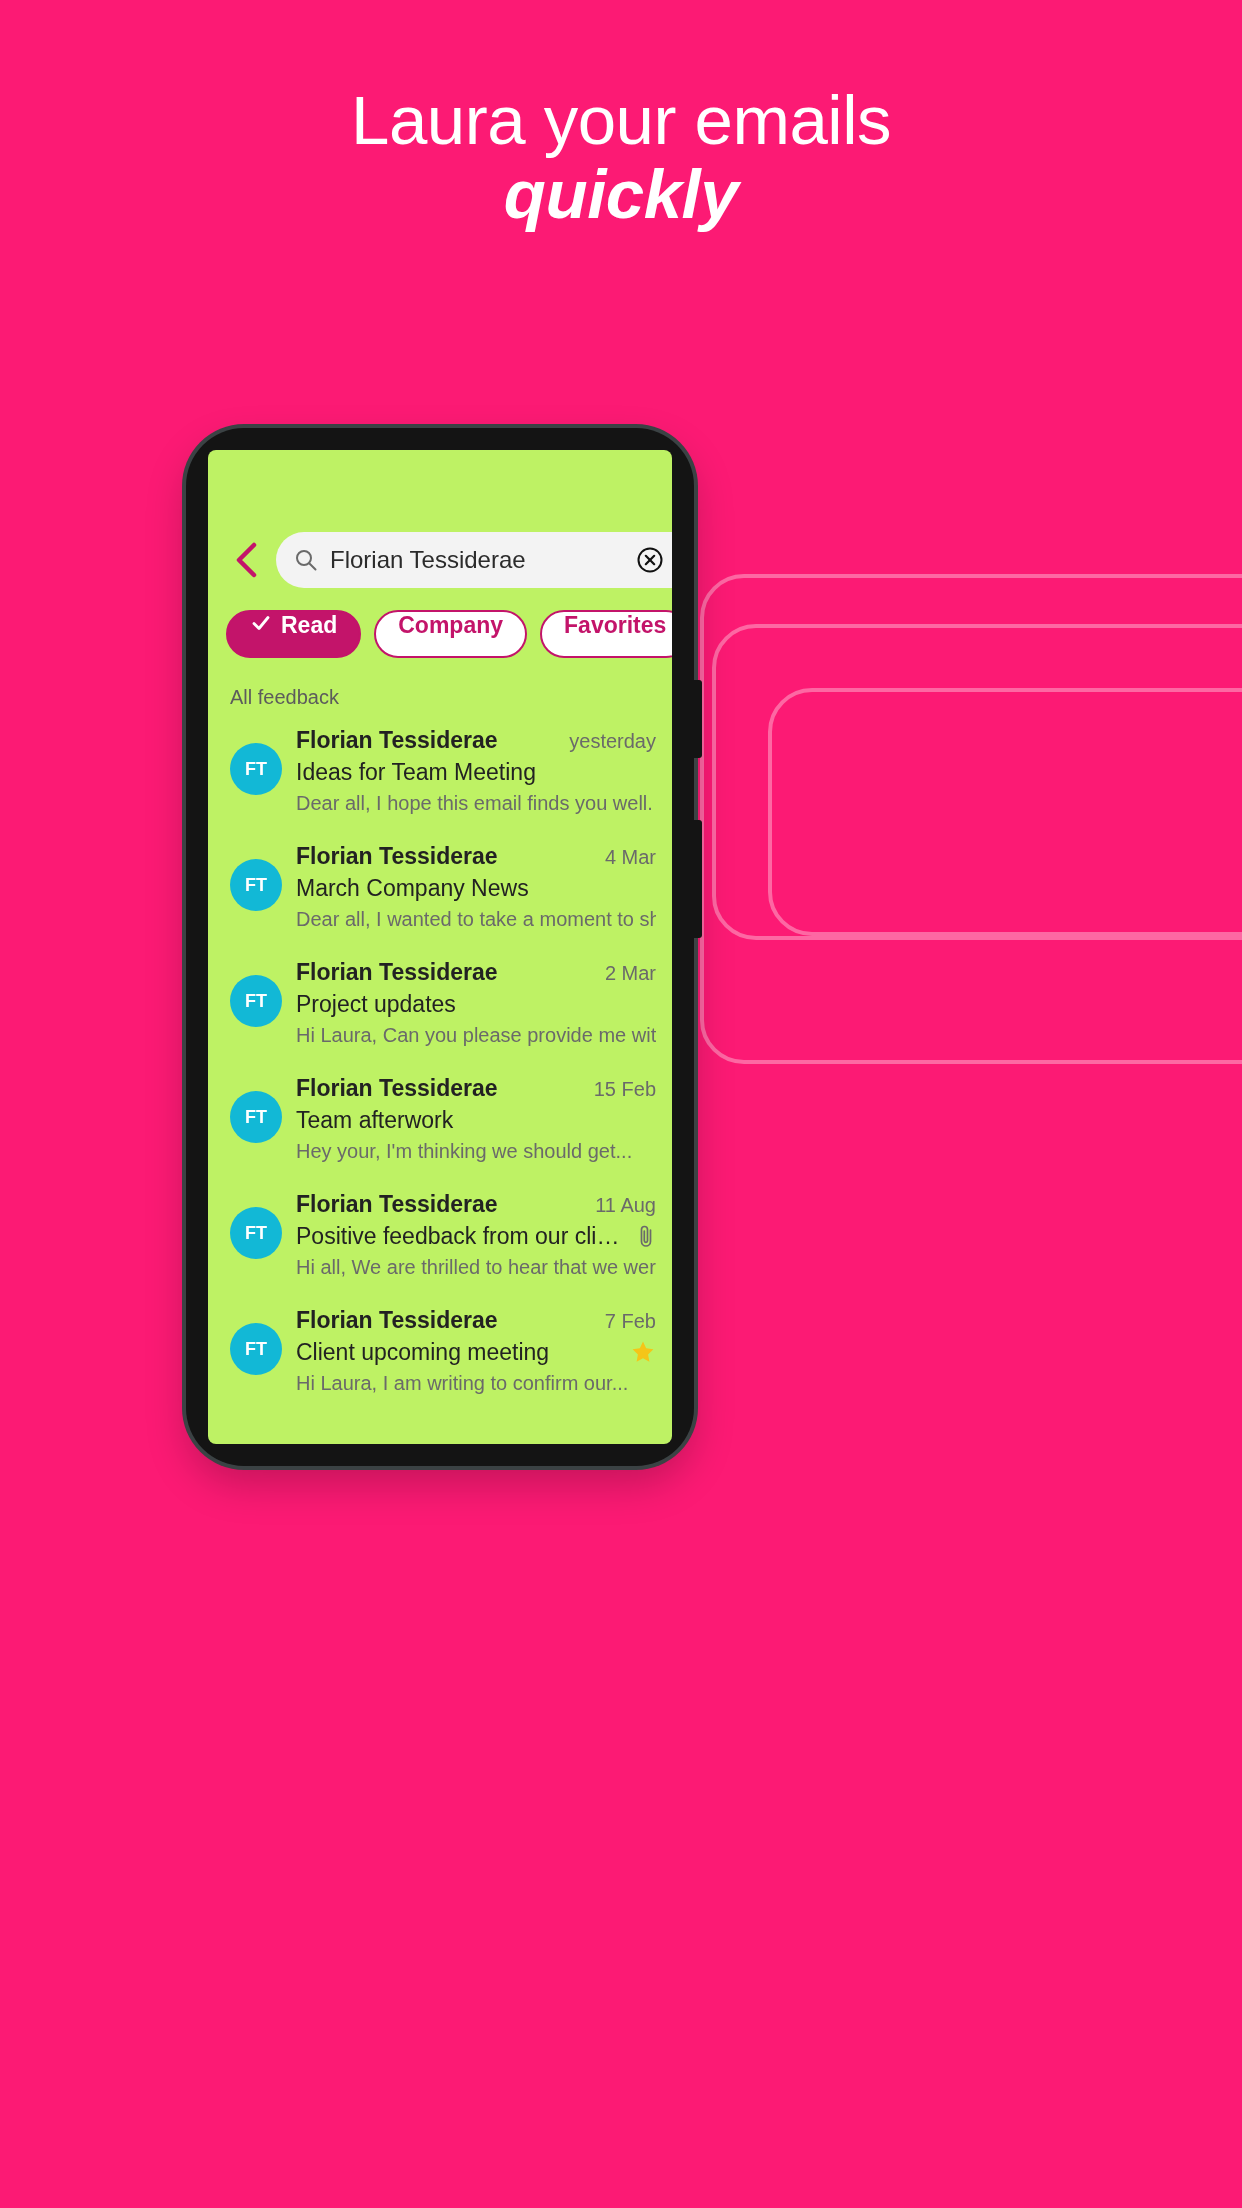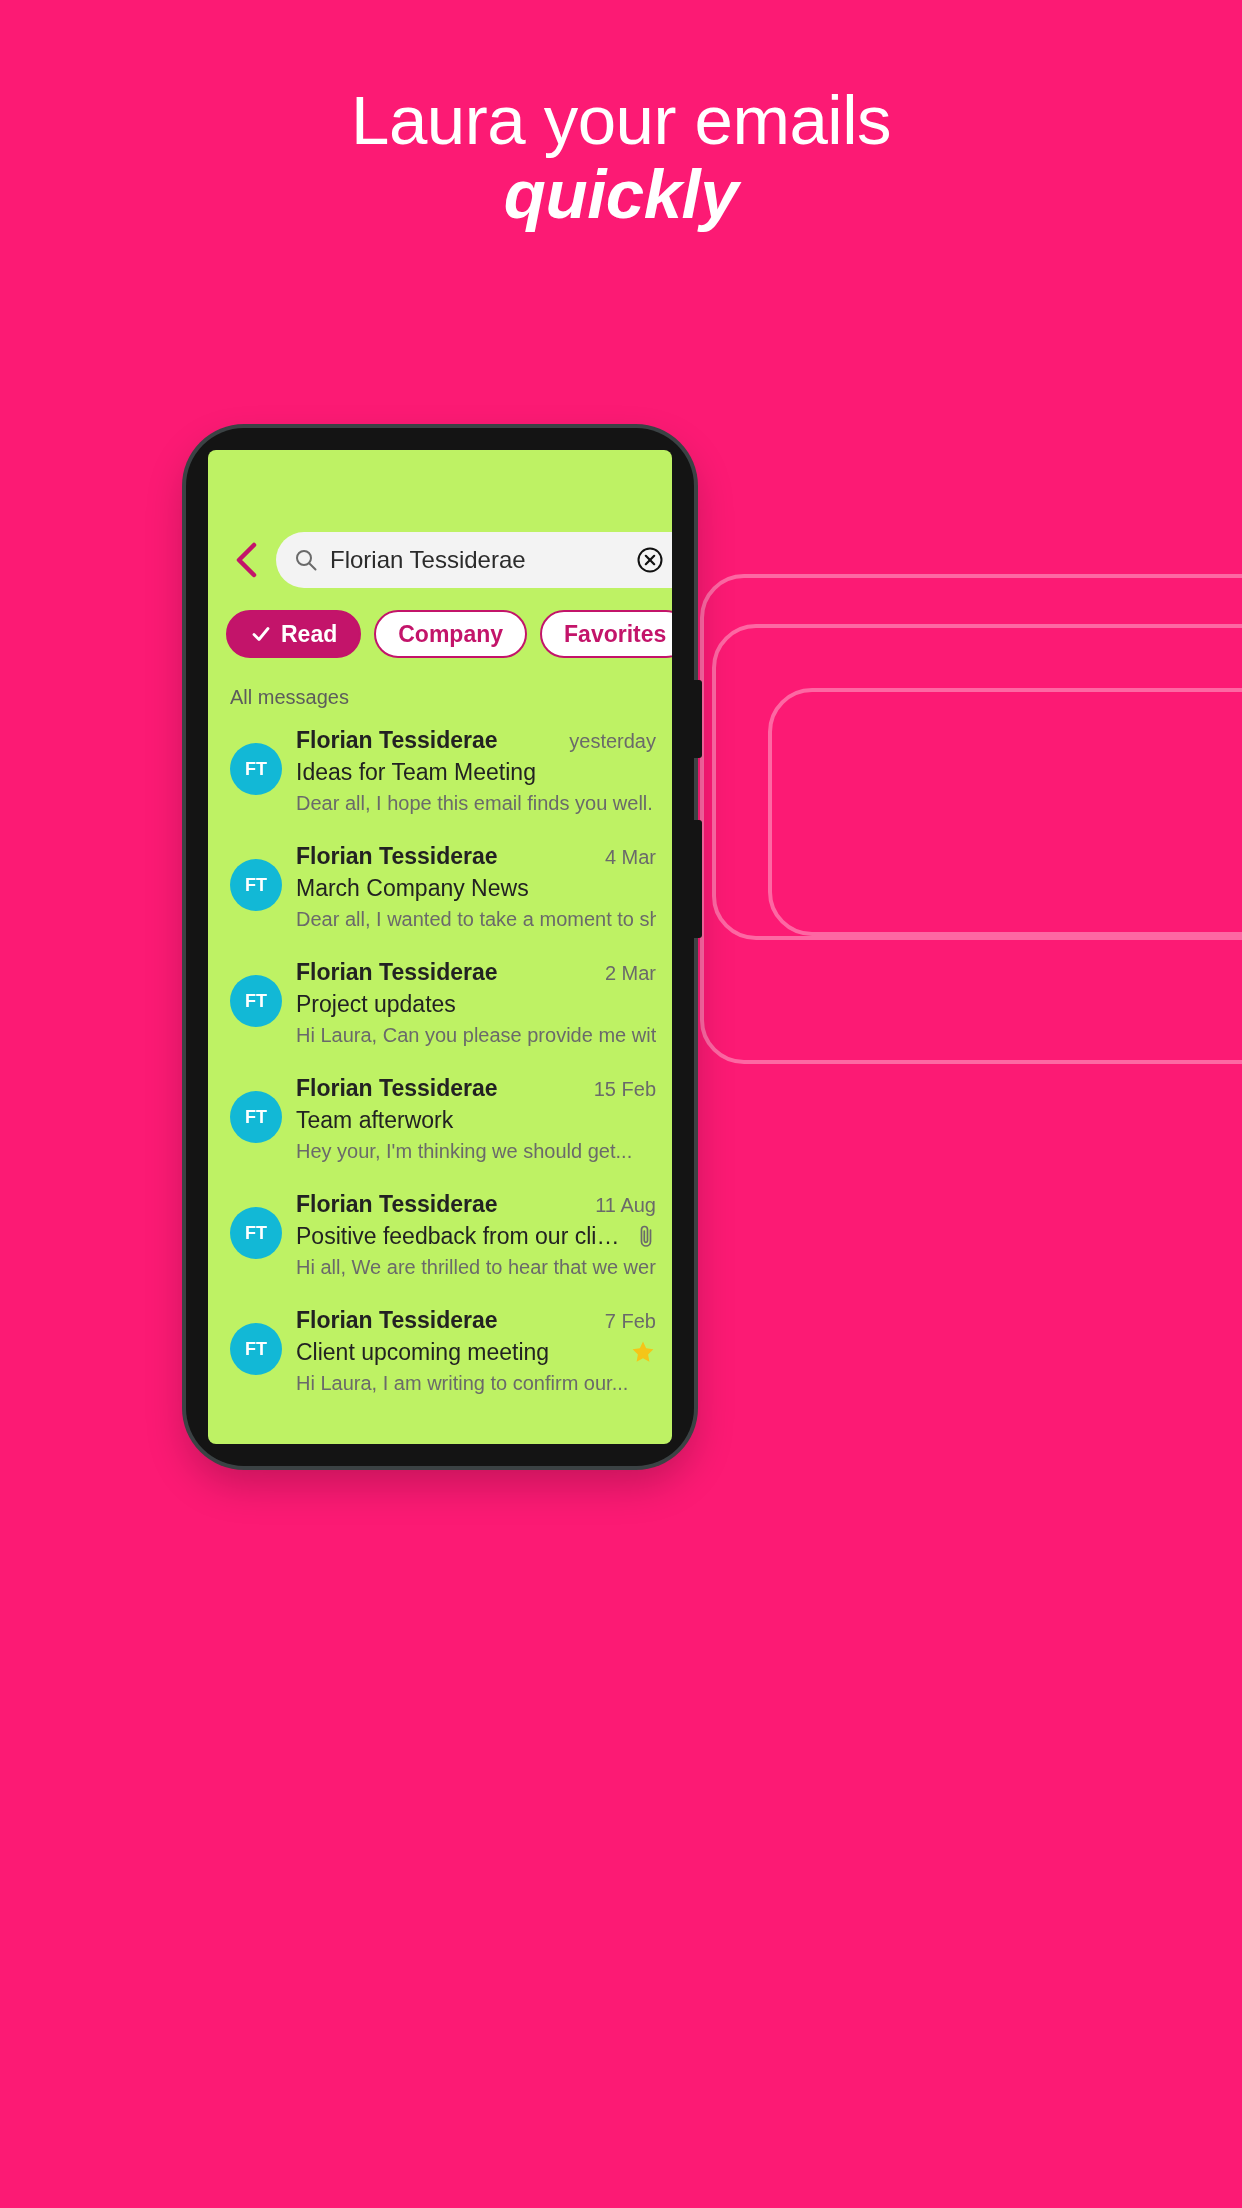--- a/index.html
+++ b/index.html
@@ -81,21 +81,21 @@
   }
   .clear-btn { flex:0 0 auto; display:flex; margin-right:26px; }
 
   
   .chips {
     display:flex; gap:13px;
     padding:22px 0 0 18px;
     white-space:nowrap;
   }
   .chip {
-    display:inline-flex; align-items:center; gap:9px;
+    display:inline-flex; gap:9px;
     height:48px; padding:0 22px;
     border-radius:26px;
     border:2px solid #C3146A;
     color:#C3146A;
     font-size:23px; font-weight:700;
     background:#ffffff;
     flex:0 0 auto;
   }
   .chip.active { background:#C3146A; color:#ffffff; border-color:#C3146A; }
 
@@ -192,21 +192,21 @@
       </div>
       <div class="chip">
         <span>Company</span>
       </div>
       <div class="chip">
         <span>Favorites</span>
       </div>
 
     </div>
 
-    <div class="list-header">All messages</div>
+    <div class="list-header">All feedback</div>
 
     <div>
 
       <div class="email-row">
         <div class="avatar">FT</div>
         <div class="email-body">
           <div class="line-top">
             <span class="sender">Florian Tessiderae</span>
             <span class="date">yesterday</span>
           </div>

